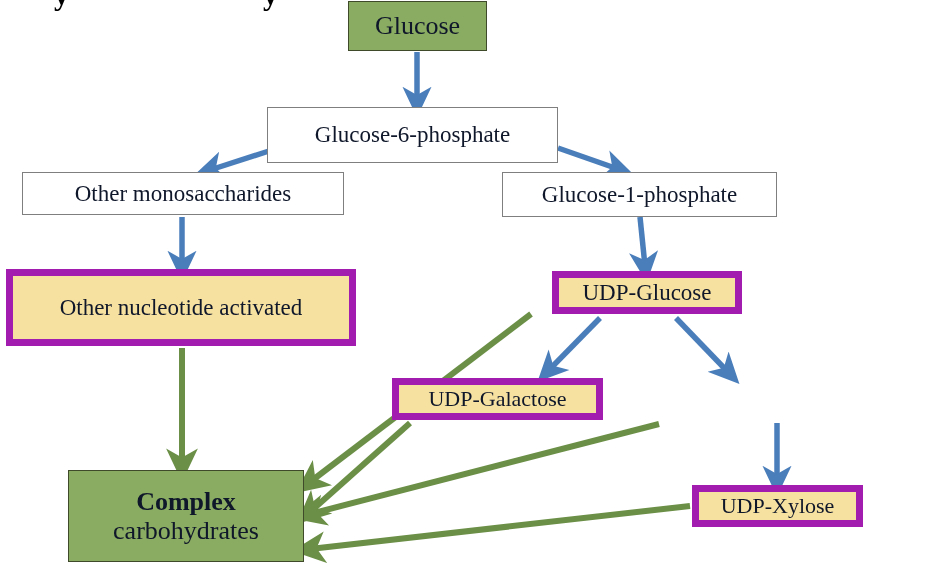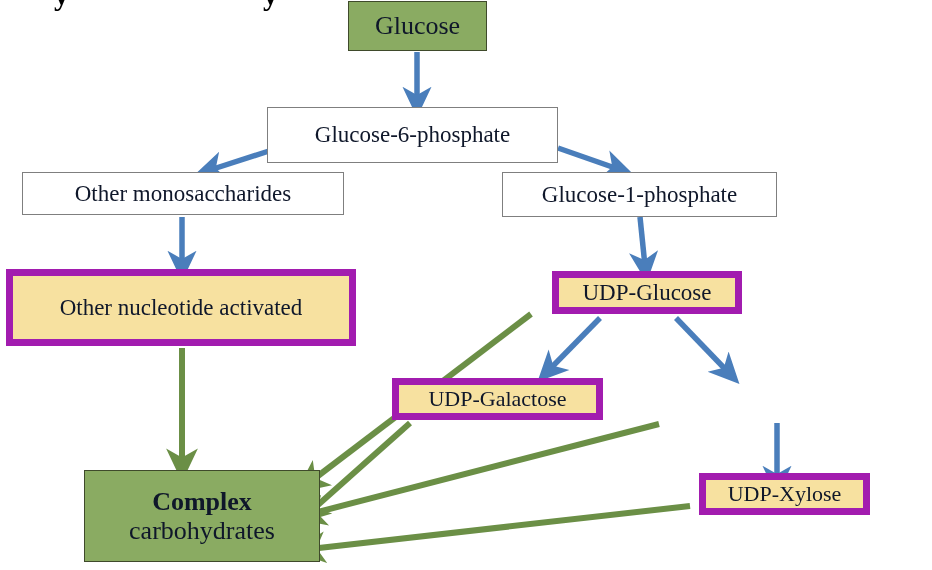--- a/index.html
+++ b/index.html
@@ -89,22 +89,22 @@
 
   <div class="node yellow f23" style="left:552px;top:271px;width:190px;height:43px;">
     <span>UDP-Glucose</span>
   </div>
 
   <div class="node yellow f22" style="left:392px;top:378px;width:211px;height:42px;">
     <span>UDP-Galactose</span>
   </div>
 
 
-  <div class="node yellow f22" style="left:692px;top:473px;width:171px;height:42px;margin-left:7px;">
+  <div class="node yellow f22" style="left:692px;top:485px;width:171px;height:42px;">
     <span>UDP-Xylose</span>
   </div>
 
-  <div class="node green f26 two-line" style="left:84px;top:470px;width:236px;height:92px;">
+  <div class="node green f26 two-line" style="left:68px;top:470px;width:236px;height:92px;">
     <span class="bold">Complex</span>
     <span>carbohydrates</span>
   </div>
 
 </div>
 
 </body></html>

